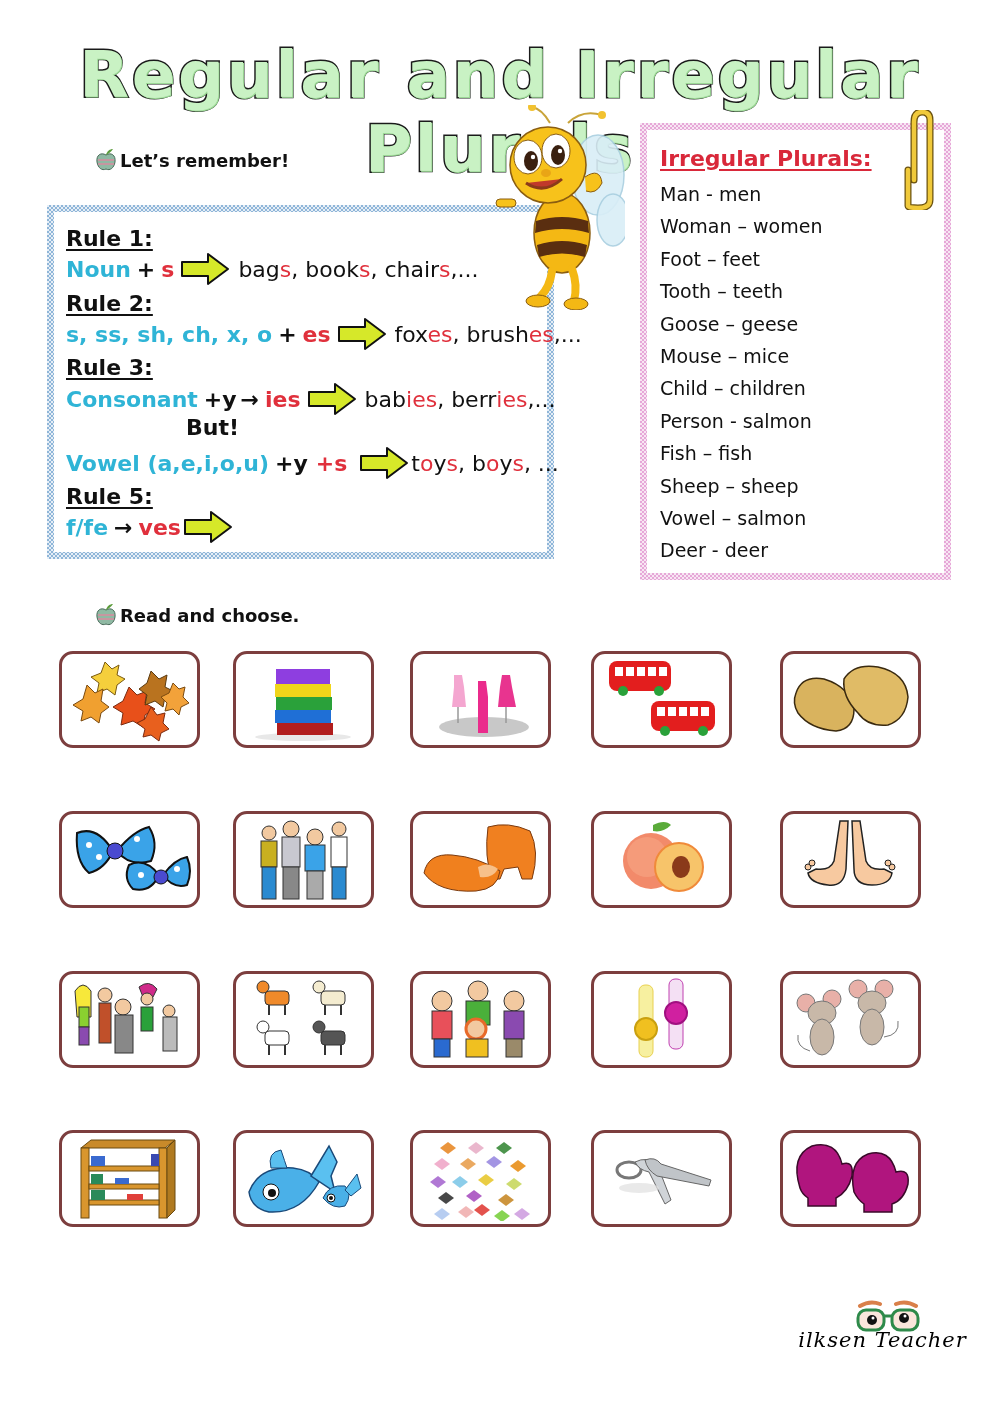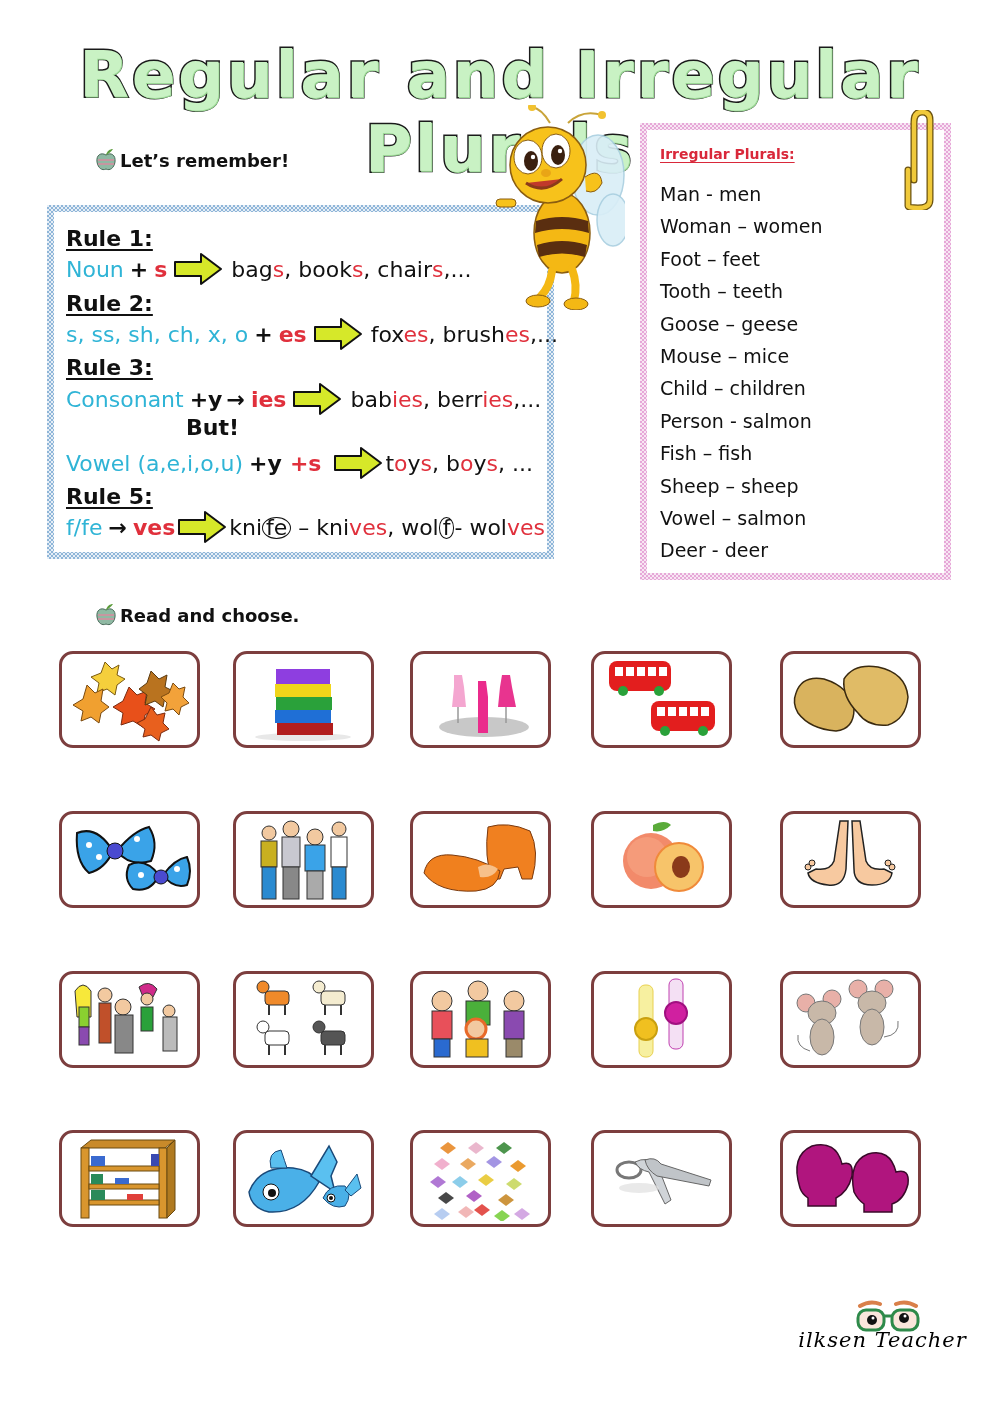--- a/index.html
+++ b/index.html
@@ -26,39 +26,39 @@
   .rules-box {
     position: absolute; left: 47px; top: 205px; width: 507px; height: 354px;
     border: 7px solid transparent;
     background:
       linear-gradient(#fff,#fff) padding-box,
       repeating-conic-gradient(#8fb6d8 0 25%, #e6eef7 0 50%) border-box;
     background-size: auto, 4px 4px;
   }
   .rule-line { position: absolute; left: 12px; font-size: 22px; white-space: nowrap; display: flex; align-items: center; }
   .rule-title { font-weight: bold; text-decoration: underline; text-underline-offset: 3px; }
-  .blue { color: #2fb4d6; font-weight: normal; }
+  .blue { color: #2fb4d6; font-weight: bold; }
   .red { color: #e0303c; }
   .redb { color: #e0303c; font-weight: bold; }
   .op { font-weight: bold; margin: 0 6px; }
   .arrow { display: inline-block; width: 50px; height: 34px; margin: 0 8px 0 6px; }
   .arrow svg { width: 50px; height: 34px; }
   .circ { display: inline-block; border: 1.5px solid #111; border-radius: 50%; padding: 0 3px; line-height: 20px; }
 
   
   .irr-box {
     position: absolute; left: 640px; top: 123px; width: 311px; height: 457px;
     border: 7px solid transparent;
     background:
       linear-gradient(#fff,#fff) padding-box,
       repeating-conic-gradient(#e6a8d8 0 25%, #f8e6f3 0 50%) border-box;
     background-size: auto, 4px 4px;
   }
   .irr-title {
-    position: absolute; left: 13px; top: 16px; font-weight: bold; font-size: 14px; color: #d9283a;
+    position: absolute; left: 13px; top: 16px; font-weight: bold; font-size: 22px; color: #d9283a;
     text-decoration: underline; text-underline-offset: 3px;
   }
   .irr-list { position: absolute; left: 13px; top: 48px; list-style: none; }
   .irr-list li { font-size: 19px; height: 32.4px; line-height: 32px; color: #111; }
 
   .paperclip { position: absolute; left: 900px; top: 110px; width: 36px; height: 100px; }
 
   .bee { position: absolute; left: 490px; top: 105px; width: 135px; height: 205px; }
 
   
@@ -155,23 +155,20 @@
   <div class="rule-line" style="top:272px;">
     <span class="rule-title">Rule 5:</span>
   </div>
   <div class="rule-line" style="top:298px;">
     <span class="blue">f/fe</span>
     <span class="op">→</span>
     <span class="redb">ves</span>
     <span class="arrow" style="margin-left:2px; margin-right:2px;"><svg viewBox="0 0 50 34">
           <path d="M2 10 H28 V2 L48 17 L28 32 V24 H2 Z" fill="#d6e829" stroke="#111" stroke-width="2" stroke-linejoin="round"></path>
         </svg></span>
-    <span>
-      <span>kni</span><span class="circ">fe</span><span> – </span><span>kni</span><span class="red">ves</span><span>, </span><span>wol</span><span class="circ">f</span><span>- </span><span>wol</span><span class="red">ves</span>
-    </span>
   </div>
 </div>
 
 <svg class="bee" viewBox="0 0 135 205">
   <path d="M60 18 Q52 4 42 2" stroke="#c9a43a" stroke-width="2" fill="none"></path>
   <circle cx="42" cy="2" r="4" fill="#f2c230"></circle>
   <path d="M78 18 Q92 4 112 10" stroke="#c9a43a" stroke-width="2" fill="none"></path>
   <circle cx="112" cy="10" r="4" fill="#f2c230"></circle>
   <ellipse cx="108" cy="70" rx="26" ry="40" fill="#d9eef7" stroke="#a9cfe0" stroke-width="1.5" opacity="0.9"></ellipse>
   <ellipse cx="123" cy="115" rx="16" ry="26" fill="#d9eef7" stroke="#a9cfe0" stroke-width="1.5" opacity="0.9"></ellipse>

